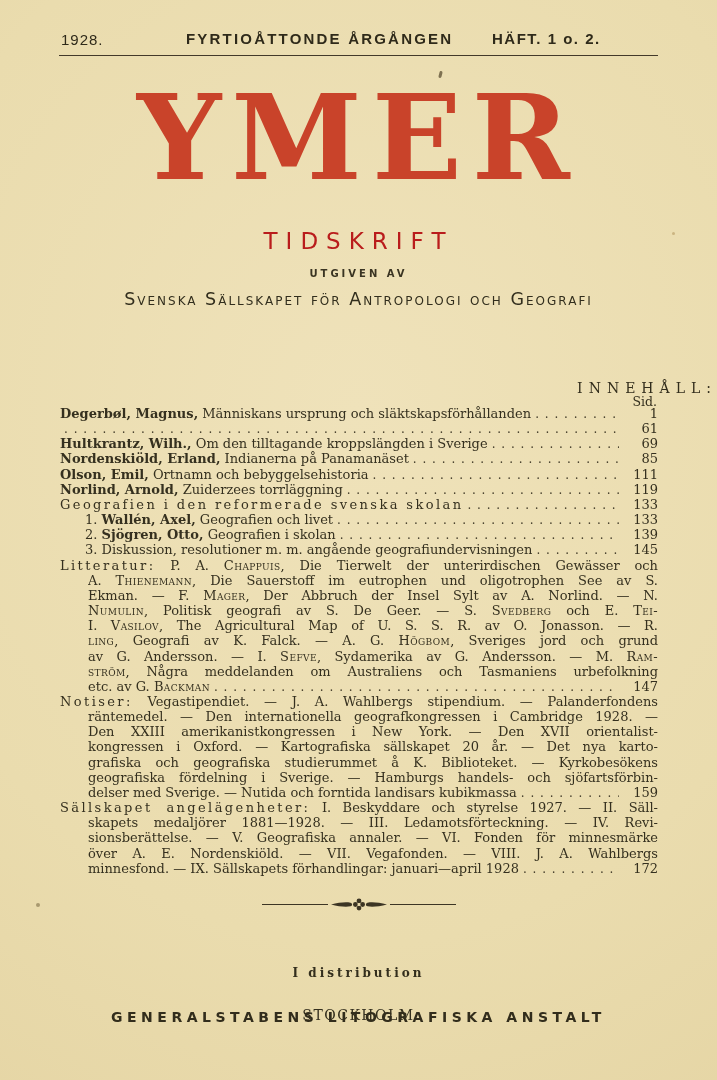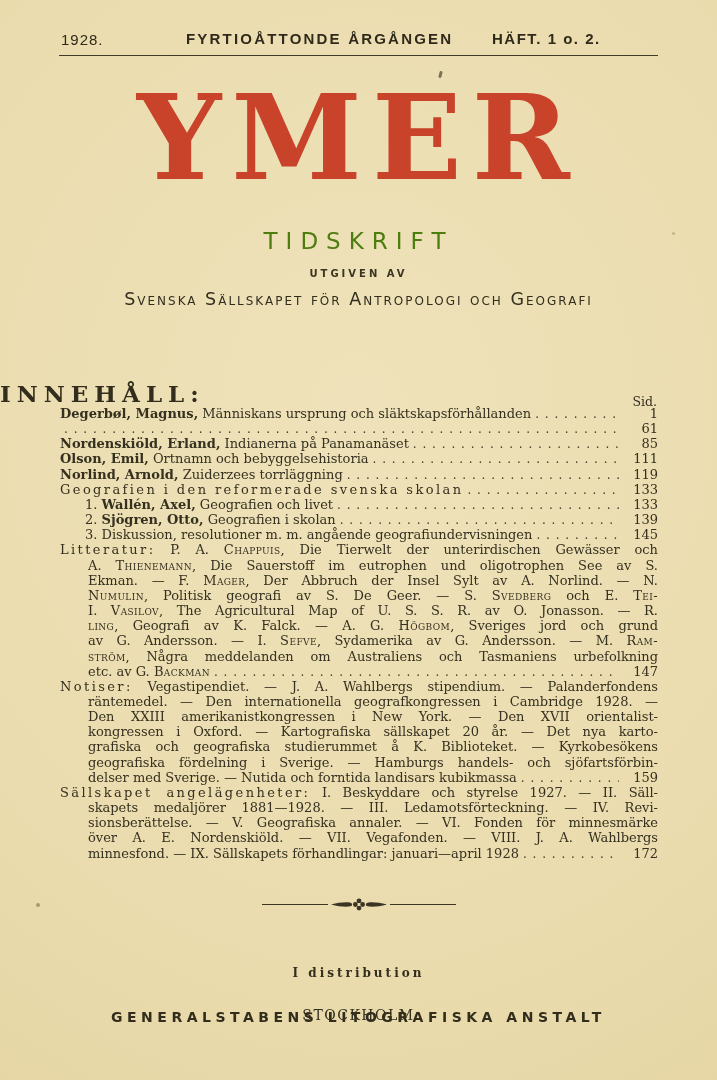--- a/index.html
+++ b/index.html
@@ -20,31 +20,31 @@
   .hdr-issue{position:absolute;left:492px;top:0;font-weight:700;letter-spacing:1.5px;}
   .hdr-rule{position:absolute;top:55px;left:59px;right:59px;height:0;
             border-top:1.7px solid #43392a;}
 
   
   .masthead-title{position:absolute;top:78px;left:0;right:0;text-align:center;
       font-family:"DejaVu Serif", serif;font-weight:700;
       font-size:118px;line-height:120px;letter-spacing:10px;color:#c9432a;}
   .masthead-sub{position:absolute;top:228px;left:0;right:0;text-align:center;
       font-family:"DejaVu Sans", sans-serif;font-size:23px;letter-spacing:8px;
-      color:#4d7c0f;font-weight:400;}
+      color:#b91c1c;font-weight:400;}
   .masthead-pub{position:absolute;top:268px;left:0;right:0;text-align:center;
       font-family:"DejaVu Sans", sans-serif;font-size:10px;font-weight:700;
       letter-spacing:3px;color:#3a3422;}
   .masthead-soc{position:absolute;top:289px;left:0;right:0;text-align:center;
       font-family:"DejaVu Sans", sans-serif;font-size:17.5px;font-variant:small-caps;
       letter-spacing:2px;color:#322e1d;font-weight:400;}
 
   
-  .toc-heading{position:absolute;top:380px;left:0;right:0;text-align:left;
-      font-family:"DejaVu Serif", serif;font-size:23px;font-weight:700;
+  .toc-heading{position:absolute;top:380px;left:0;right:0;text-align:right;
+      font-family:"DejaVu Serif", serif;font-size:14px;font-weight:400;
       letter-spacing:6px;color:#322d1c;}
   .sid{position:absolute;top:394px;right:60px;font-size:12.5px;color:#35301f;}
   .toc{position:absolute;top:406px;left:60px;right:59px;
       font-size:13px;color:#35301f;}
   .toc-row{display:flex;align-items:baseline;height:15.17px;line-height:15.17px;
       white-space:nowrap;}
   .ind1{padding-left:25px;}
   .ind2{padding-left:28px;}
   .tt{flex:0 0 auto;}
   .tt.full{flex:1 1 auto;display:block;text-align:justify;text-align-last:justify;
@@ -105,20 +105,25 @@
       <div class="toc-row ind0">
         <span class="tt"><b>Degerbøl, Magnus,</b> Människans ursprung och släktskapsförhållanden</span>
         <span class="dots"></span>
         <span class="pg">1</span>
       </div>
       <div class="toc-row ind0">
         <span class="dots"></span>
         <span class="pg">61</span>
       </div>
       <div class="toc-row ind0">
+        <span class="tt"><b>Hultkrantz, Wilh.,</b> Om den tilltagande kroppslängden i Sverige</span>
+        <span class="dots"></span>
+        <span class="pg">69</span>
+      </div>
+      <div class="toc-row ind0">
         <span class="tt"><b>Nordenskiöld, Erland,</b> Indianerna på Panamanäset</span>
         <span class="dots"></span>
         <span class="pg">85</span>
       </div>
       <div class="toc-row ind0">
         <span class="tt"><b>Olson, Emil,</b> Ortnamn och bebyggelsehistoria</span>
         <span class="dots"></span>
         <span class="pg">111</span>
       </div>
       <div class="toc-row ind0">

